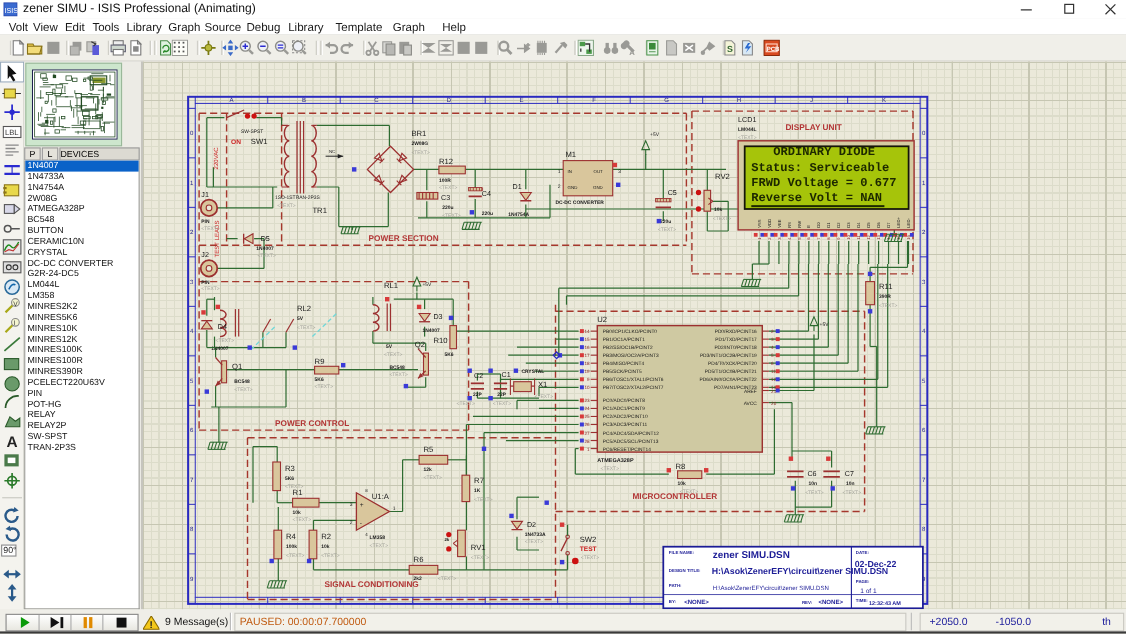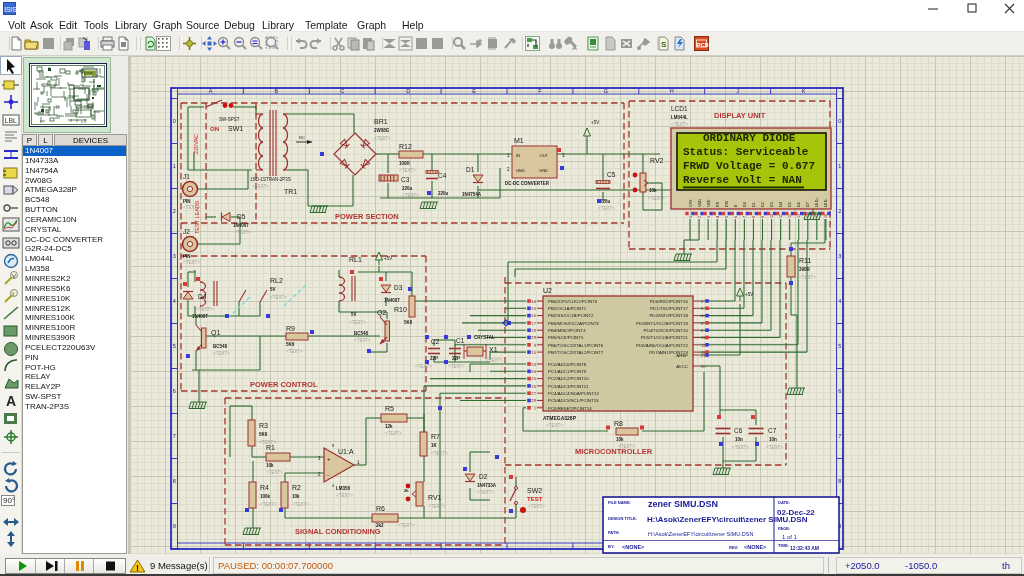--- a/index.html
+++ b/index.html
@@ -1,29 +1,30 @@
 <!DOCTYPE html>
 <html><head><meta charset="utf-8"><style>*{margin:0;padding:0;box-sizing:border-box}body{width:1024px;height:576px;position:relative;font-family:"Liberation Sans",sans-serif;overflow:hidden;background:#efeee9}.abs{position:absolute}#title{left:0;top:0;width:1024px;height:17px;background:#fff;font-size:11px;color:#111}#menu{left:0;top:17px;width:1024px;height:15px;background:#fff;font-size:10.5px;color:#1a1a1a;border-bottom:1px solid #e8e8e4}#toolbar{left:0;top:32px;width:1024px;height:24px;background:#f0efe9;border-bottom:1px solid #d0cfc8}#lefticons{left:0;top:56px;width:22px;height:498px;background:#f4f3ee;border-right:1px solid #d8d7d0}#panel{left:22px;top:56px;width:106px;height:498px;background:#ecebe5}#canvas{left:130px;top:56px;width:894px;height:498px;background-color:#ebe9da;background-image:repeating-linear-gradient(#c6c6b2 0 1px,transparent 1px 35px),repeating-linear-gradient(90deg,#c6c6b2 0 1px,transparent 1px 35px),repeating-linear-gradient(#dcdcca 0 1px,transparent 1px 7px),repeating-linear-gradient(90deg,#dcdcca 0 1px,transparent 1px 7px);}#vsep{left:128px;top:56px;width:2px;height:498px;background:#c6c5be}#status{left:0;top:554px;width:1024px;height:20px;background:#efeee8;font-size:9.5px}#botline{left:0;top:574px;width:1024px;height:2px;background:#3a3a3a}.dev{font-size:8px;line-height:9.85px;white-space:nowrap;color:#111;padding-left:2px}.btnf{position:absolute;border:1px solid #888;background:linear-gradient(#fff,#e8e7e0);}</style></head><body>
 <div class="abs" id="title">
     <svg class="abs" style="left:3px;top:2px" width="13" height="13">
       <rect width="13" height="13" fill="#2a4ab0"></rect>
       <rect x="1" y="1" width="11" height="11" fill="#3a6ad0"></rect>
       <text x="1.2" y="9.5" font-size="6.5" fill="#fff" font-family="Liberation Sans">ISIS</text>
     </svg>
+    <span class="abs" style="left:21px;top:2px">zener SIMU - ISIS Professional (Animating)</span>
     <svg class="abs" style="left:920px;top:0" width="104" height="17">
       <g stroke="#333" stroke-width="1.1" fill="none">
         <line x1="8" y1="9" x2="18" y2="9"></line>
         <rect x="48" y="4" width="8" height="8"></rect>
         <path d="M85 4 l9 9 M94 4 l-9 9"></path>
       </g>
     </svg>
   </div>
 <div class="abs" id="menu">
     <span class="abs" style="left:8px;top:2px">Volt</span>
-    <span class="abs" style="left:30px;top:2px">Asok</span>
+    <span class="abs" style="left:30px;top:2px">View</span>
     <span class="abs" style="left:59px;top:2px">Edit</span>
     <span class="abs" style="left:84px;top:2px">Tools</span>
     <span class="abs" style="left:115px;top:2px">Library</span>
     <span class="abs" style="left:153px;top:2px">Graph</span>
     <span class="abs" style="left:186px;top:2px">Source</span>
     <span class="abs" style="left:224px;top:2px">Debug</span>
     <span class="abs" style="left:262px;top:2px">Library</span>
     <span class="abs" style="left:305px;top:2px">Template</span>
     <span class="abs" style="left:357px;top:2px">Graph</span>
     <span class="abs" style="left:402px;top:2px">Help</span>
@@ -1425,21 +1426,21 @@
           <rect x="21" y="55" width="4" height="3" fill="none" stroke="#224a22" stroke-width="0.7"></rect>
           <rect x="53" y="15" width="2" height="4" fill="none" stroke="#224a22" stroke-width="0.7"></rect>
           <rect x="47" y="9" width="2" height="2" fill="none" stroke="#224a22" stroke-width="0.7"></rect>
           <rect x="19" y="36" width="3" height="3" fill="none" stroke="#224a22" stroke-width="0.7"></rect>
           <rect x="63" y="34" width="2" height="2" fill="#224a22"></rect>
         </svg>
       </div>
     </div>
     <div class="abs" style="left:0;top:78px;width:15px;height:12px;background:#e4e2da;border:1px solid #999;font-size:8px;text-align:center;line-height:11px">P</div>
     <div class="abs" style="left:16px;top:78px;width:15px;height:12px;background:#e4e2da;border:1px solid #999;font-size:8px;text-align:center;line-height:11px">L</div>
-    <div class="abs" style="left:32px;top:78px;width:73px;height:12px;background:#dcdad2;border:1px solid #999;font-size:8px;text-align:center;line-height:11px">DEVICES</div>
+    <div class="abs" style="left:32px;top:78px;width:73px;height:12px;background:#dcdad2;border:1px solid #999;font-size:8px;line-height:11px">DEVICES</div>
     <div class="abs" style="left:0;top:90px;width:105px;height:408px;background:#fff;border:1px solid #9a9a94;border-top:none">
       <div class="dev" style="background:#0a62c8;color:#fff">1N4007</div>
       <div class="dev">1N4733A</div>
       <div class="dev">1N4754A</div>
       <div class="dev">2W08G</div>
       <div class="dev">ATMEGA328P</div>
       <div class="dev">BC548</div>
       <div class="dev">BUTTON</div>
       <div class="dev">CERAMIC10N</div>
       <div class="dev">CRYSTAL</div>

